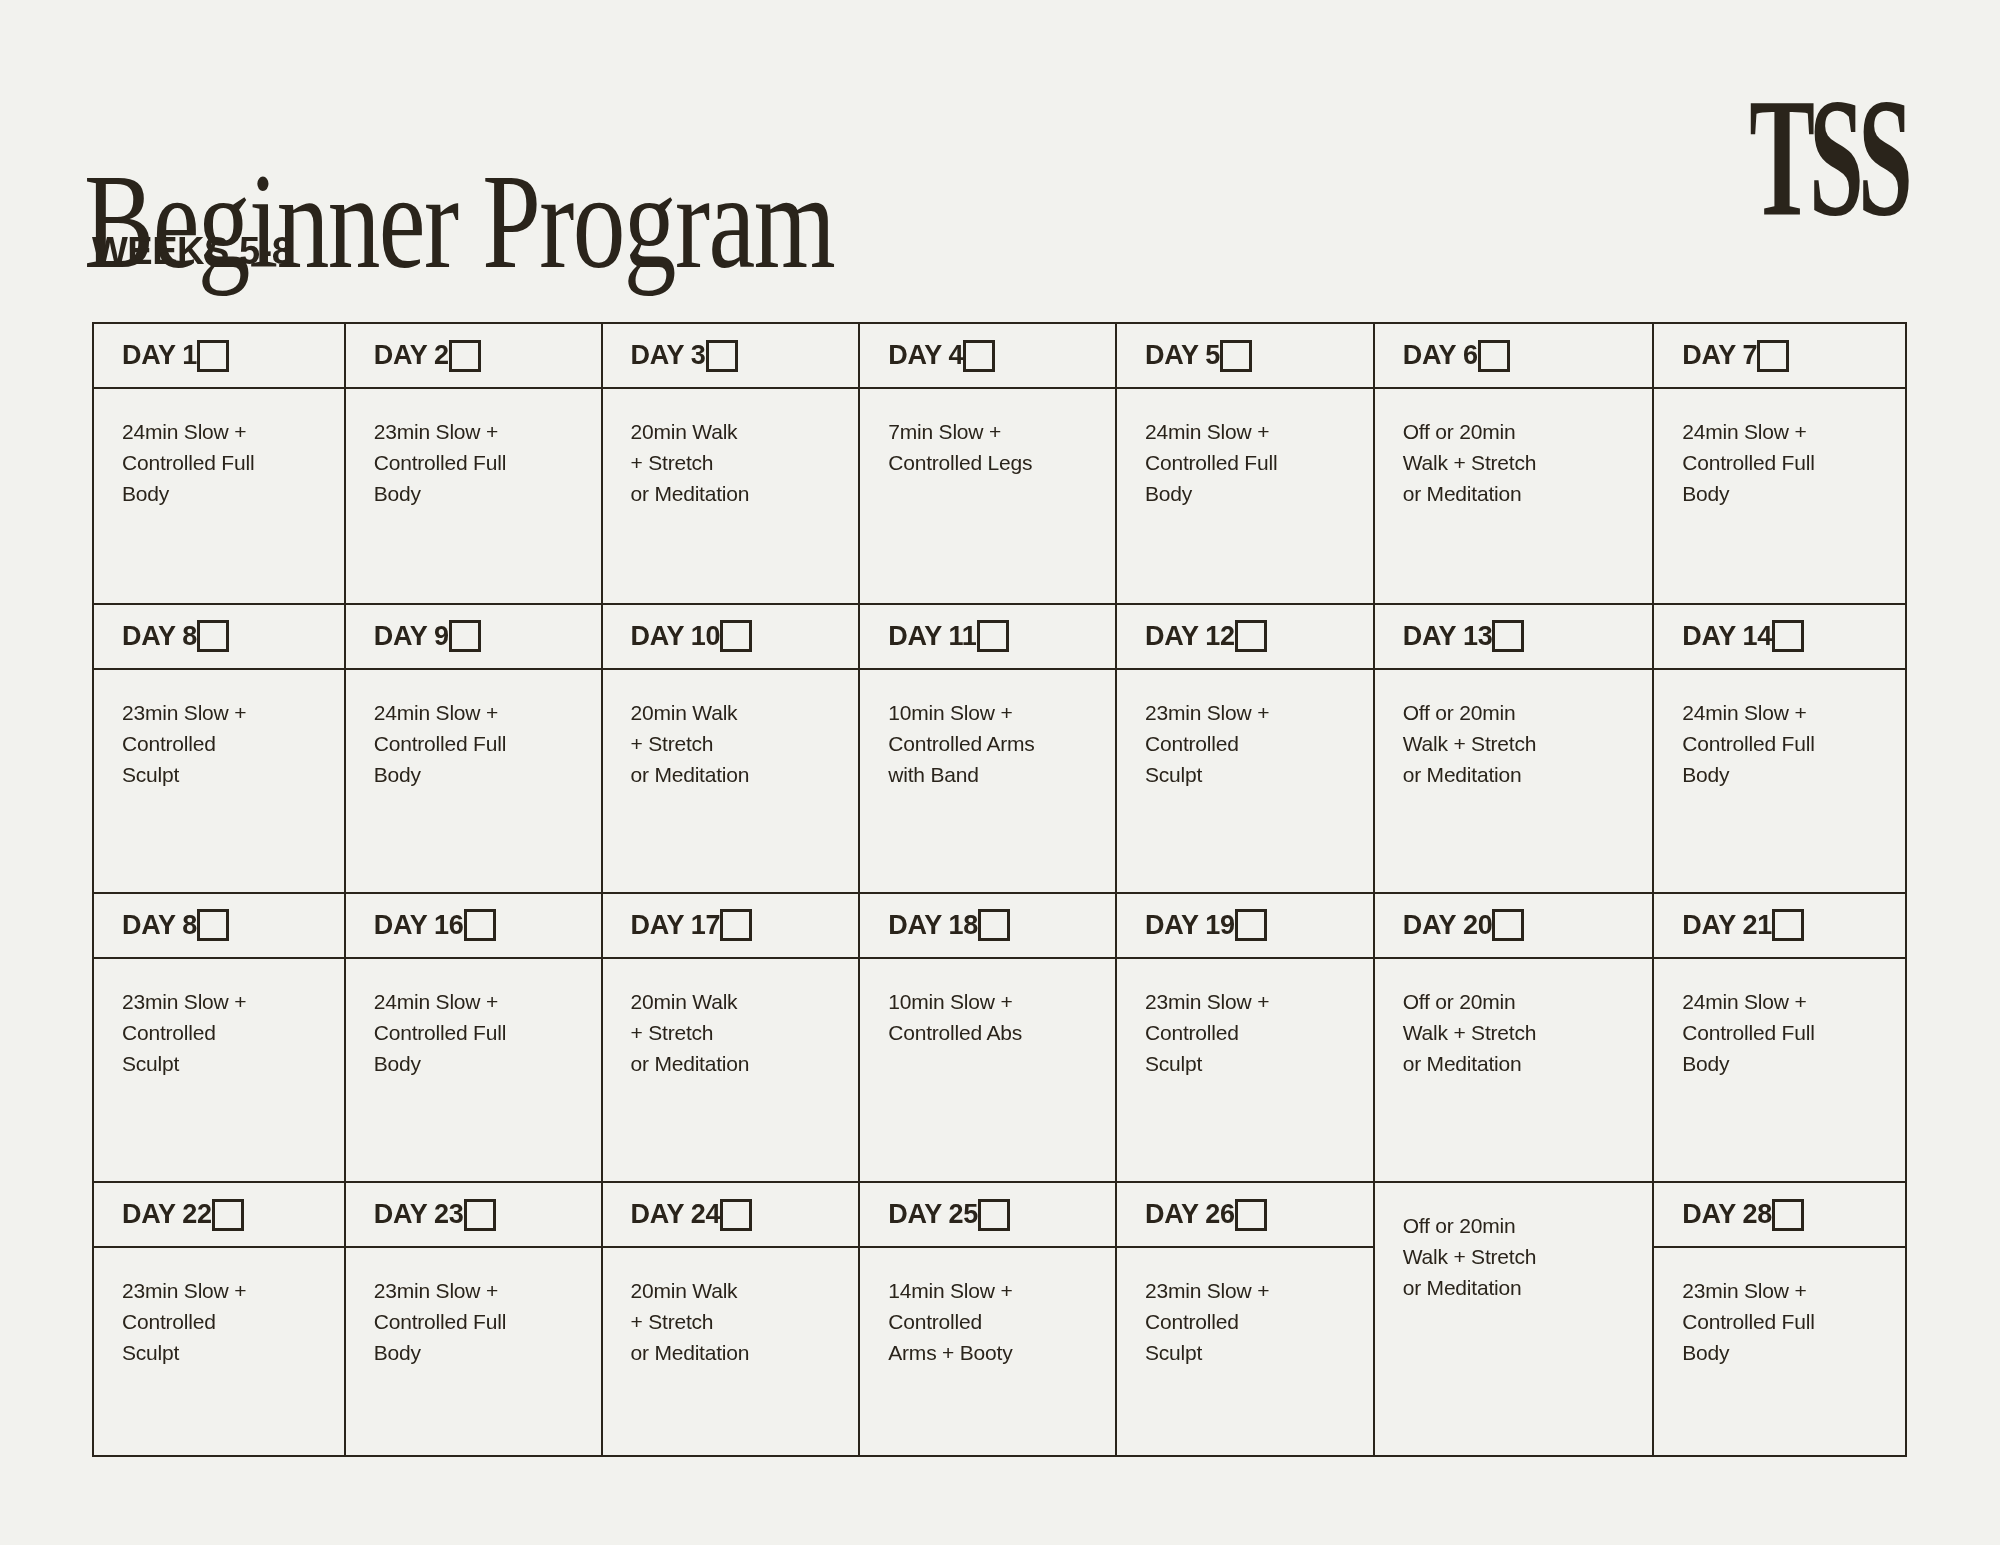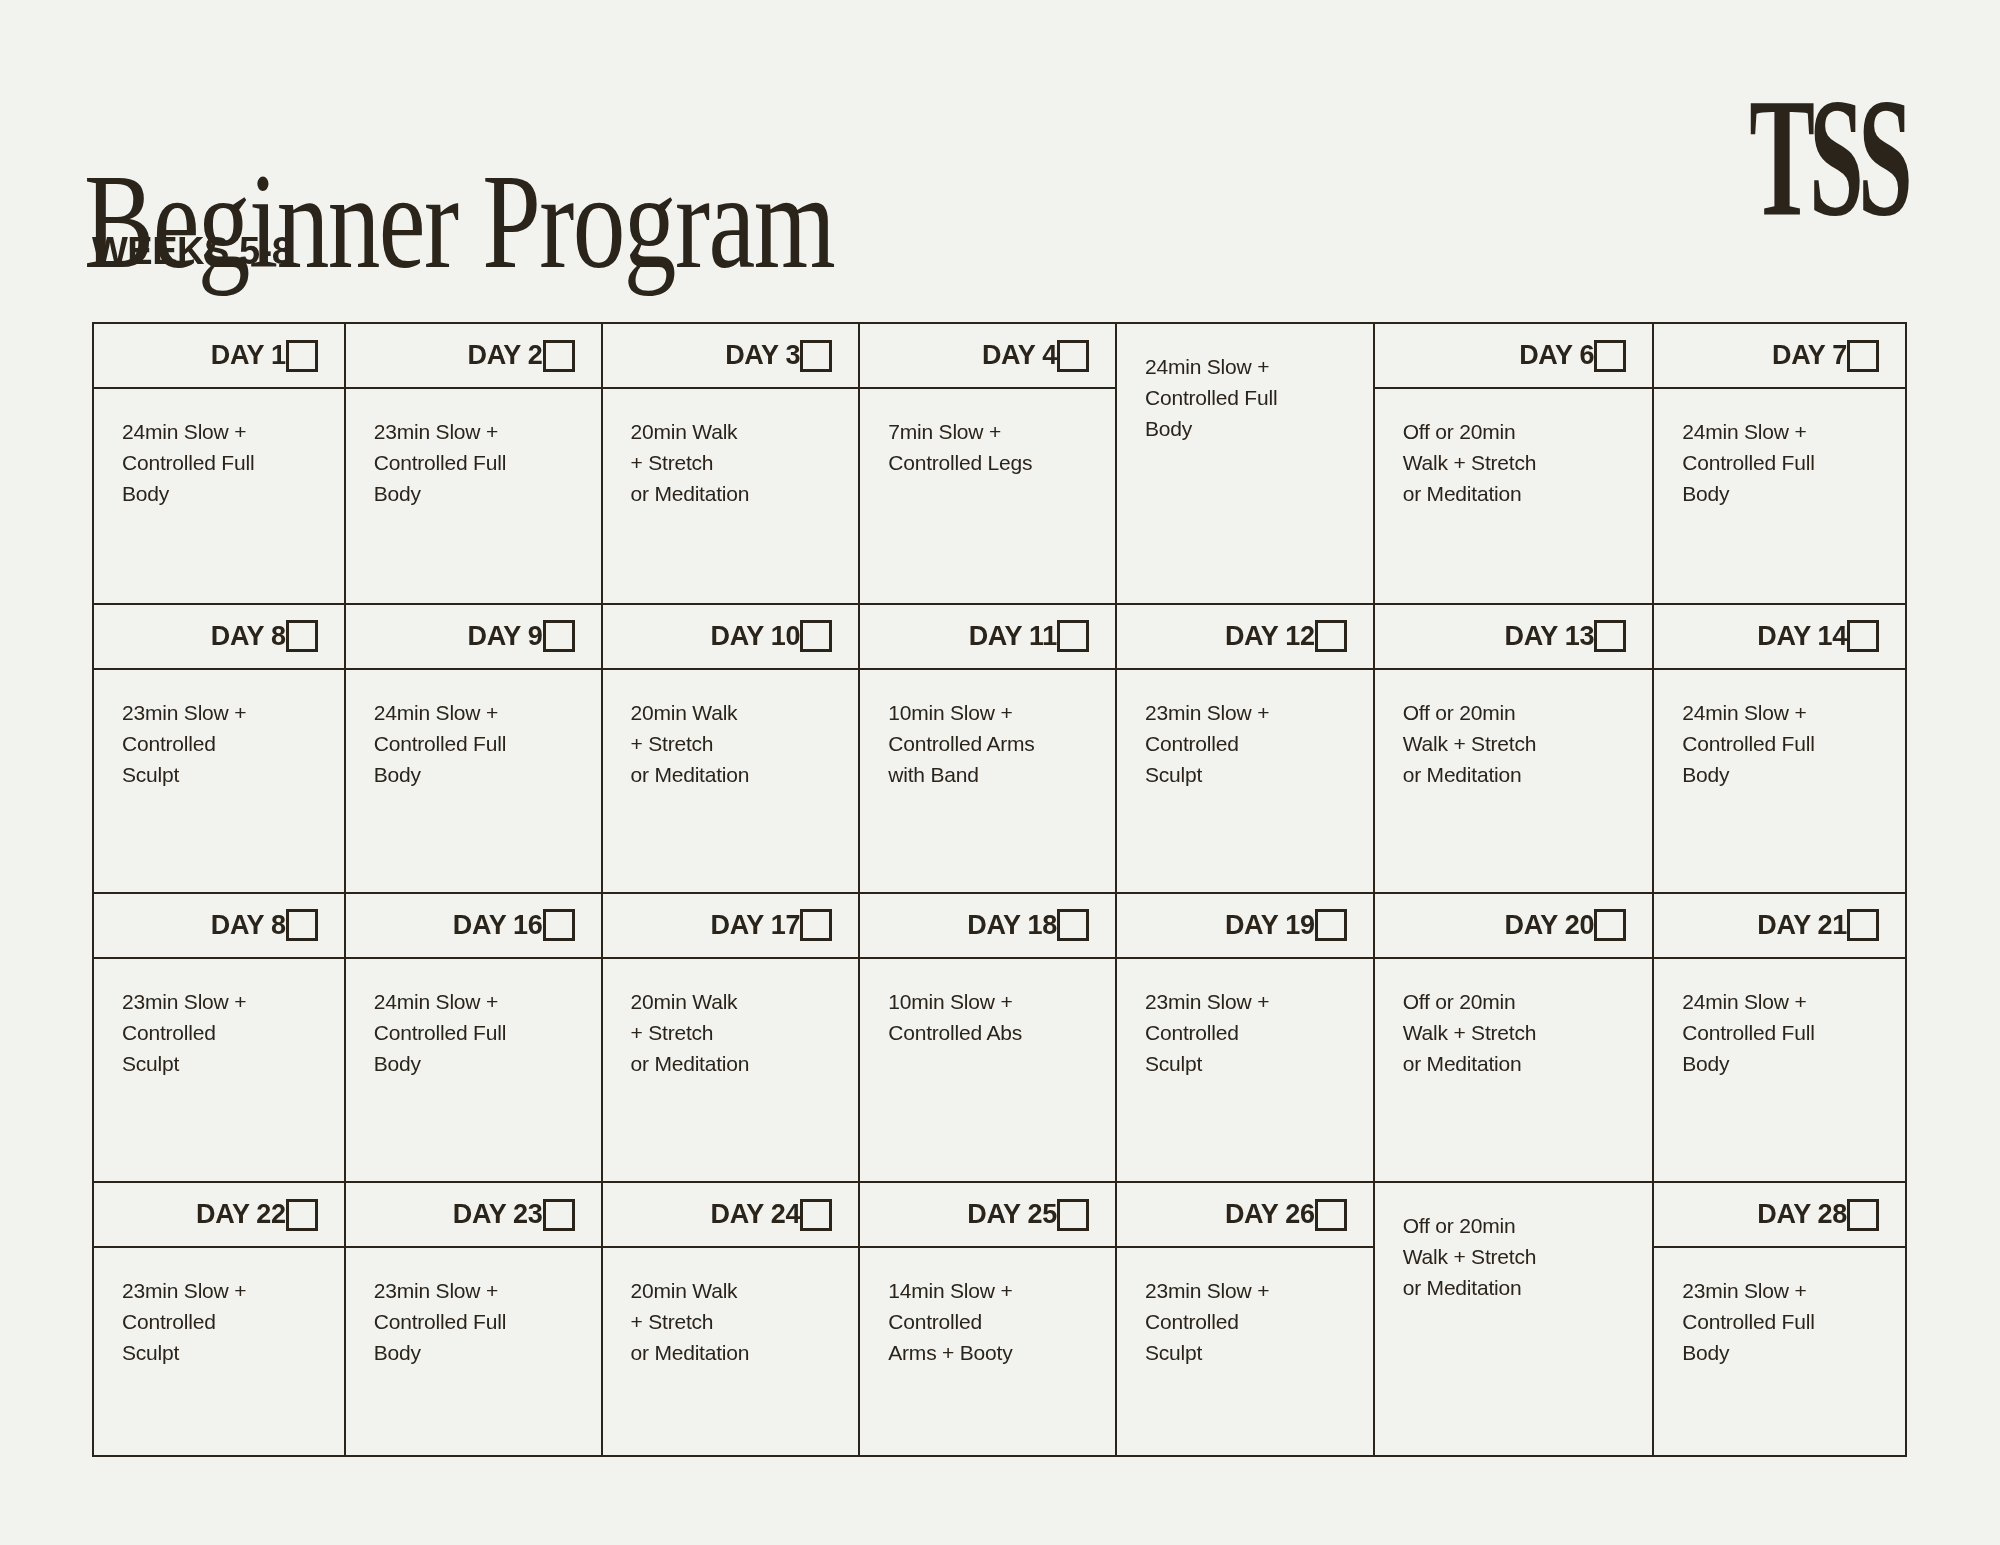--- a/index.html
+++ b/index.html
@@ -63,22 +63,22 @@
     flex-direction:column;
     min-width:0;min-height:0;
     overflow:hidden;
   }
   .cell-header{
     flex:0 0 auto;
     height:63px;
     border-bottom:2px solid var(--ink);
     display:flex;
     align-items:center;
-    justify-content:flex-end;
-    padding:0 26px 0 28px;
+    justify-content:flex-start;
+    padding:0 14px 0 28px;
   }
   .day-label{
     font-weight:bold;
     font-size:27px;
     letter-spacing:-0.3px;
     white-space:nowrap;
   }
   .checkbox{
     width:26px;height:26px;
     border:3px solid var(--ink);
@@ -135,20 +135,24 @@
   <div class="cell">
     <div class="cell-header">
       <span class="day-label">DAY 4</span>
       <span class="checkbox" role="checkbox" aria-checked="false"></span>
     </div>
     <div class="cell-body">7min Slow +
 Controlled Legs</div>
   </div>
 
   <div class="cell">
+    <div class="cell-header">
+      <span class="day-label">DAY 5</span>
+      <span class="checkbox" role="checkbox" aria-checked="false"></span>
+    </div>
     <div class="cell-body">24min Slow +
 Controlled Full
 Body</div>
   </div>
 
   <div class="cell">
     <div class="cell-header">
       <span class="day-label">DAY 6</span>
       <span class="checkbox" role="checkbox" aria-checked="false"></span>
     </div>

